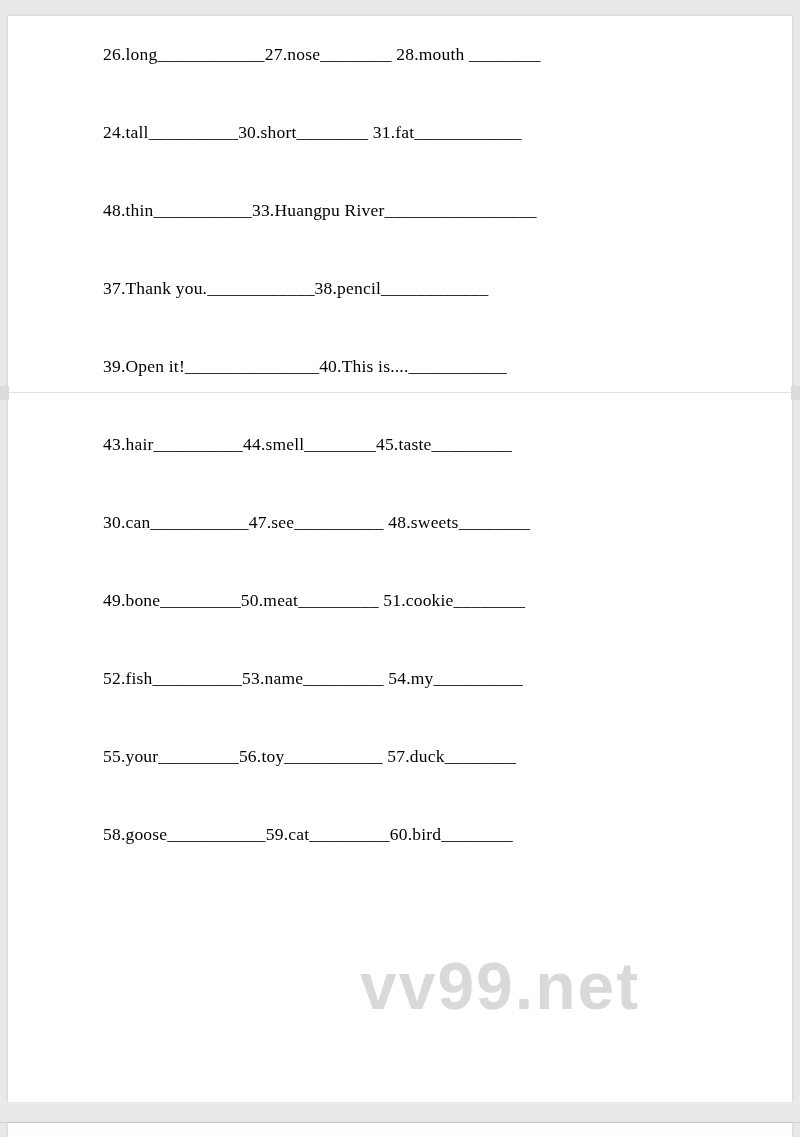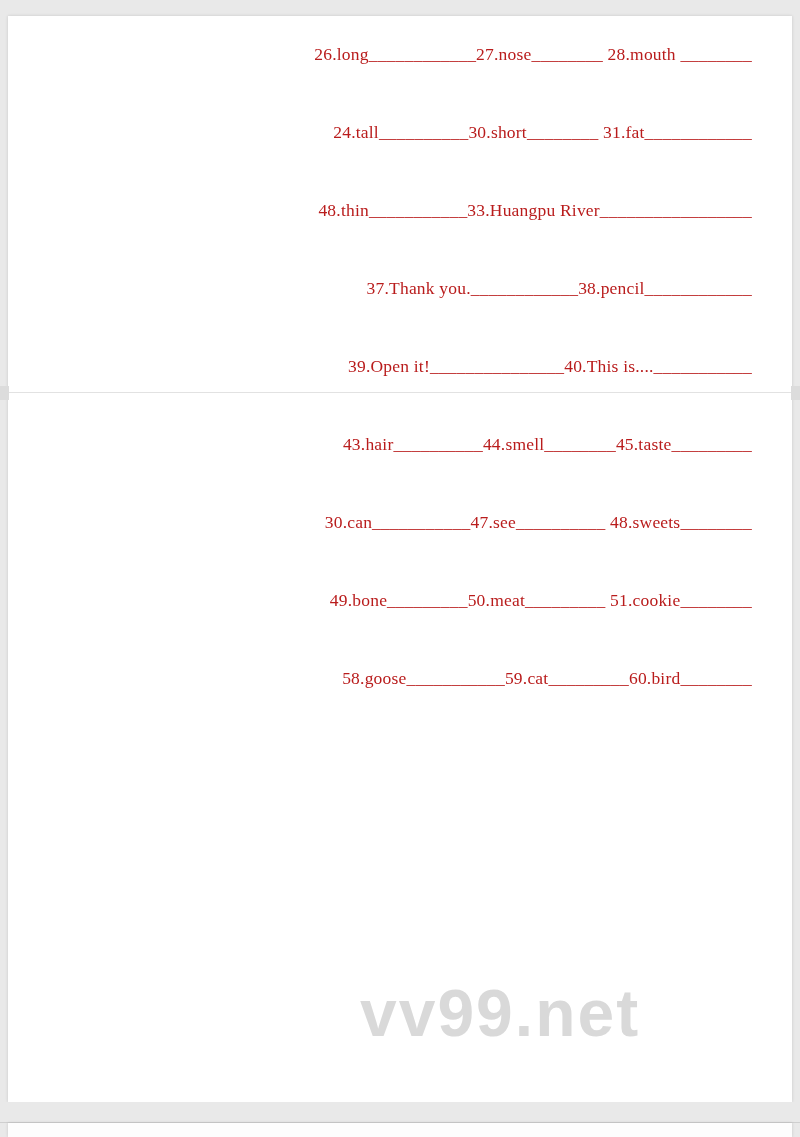--- a/index.html
+++ b/index.html
@@ -35,25 +35,24 @@
   }
   .content {
     position: absolute;
     left: 95px;
     top: 28px;
     right: 40px;
   }
   .ws-line {
     font-size: 17.5px;
     line-height: 20px;
-    color: #b91c1c;
+    color: #000000;
     margin-bottom: 58px;
     white-space: pre;
     letter-spacing: 0.2px;
-    text-align: right;
   }
   .seam {
     position: absolute;
     left: 0;
     right: 0;
     top: 392px;
     height: 1px;
     background: #e2e2e2;
   }
   .seam-notch-left {
@@ -68,21 +67,21 @@
     position: absolute;
     right: 0;
     top: 386px;
     width: 9px;
     height: 14px;
     background: #dcdcdc;
   }
   .watermark {
     position: absolute;
     left: 360px;
-    top: 975px;
+    top: 948px;
     font-family: "Liberation Sans", sans-serif;
     font-weight: bold;
     font-size: 66px;
     color: rgba(120,120,120,0.28);
     letter-spacing: 2px;
     user-select: none;
     pointer-events: none;
   }
   .bottom-gap {
     position: absolute;
@@ -109,20 +108,22 @@
   <div class="page">
     <div class="content">
       <div class="ws-line">26.long____________27.nose________ 28.mouth ________</div>
       <div class="ws-line">24.tall__________30.short________ 31.fat____________</div>
       <div class="ws-line">48.thin___________33.Huangpu River_________________</div>
       <div class="ws-line">37.Thank you.____________38.pencil____________</div>
       <div class="ws-line">39.Open it!_______________40.This is....___________</div>
       <div class="ws-line">43.hair__________44.smell________45.taste_________</div>
       <div class="ws-line">30.can___________47.see__________ 48.sweets________</div>
       <div class="ws-line">49.bone_________50.meat_________ 51.cookie________</div>
+      <div class="ws-line">52.fish__________53.name_________ 54.my__________</div>
+      <div class="ws-line">55.your_________56.toy___________ 57.duck________</div>
       <div class="ws-line">58.goose___________59.cat_________60.bird________</div>
     </div>
   </div>
 
   <div class="seam"></div>
   <div class="seam-notch-left"></div>
   <div class="seam-notch-right"></div>
 
   <div class="watermark">vv99.net</div>
 

